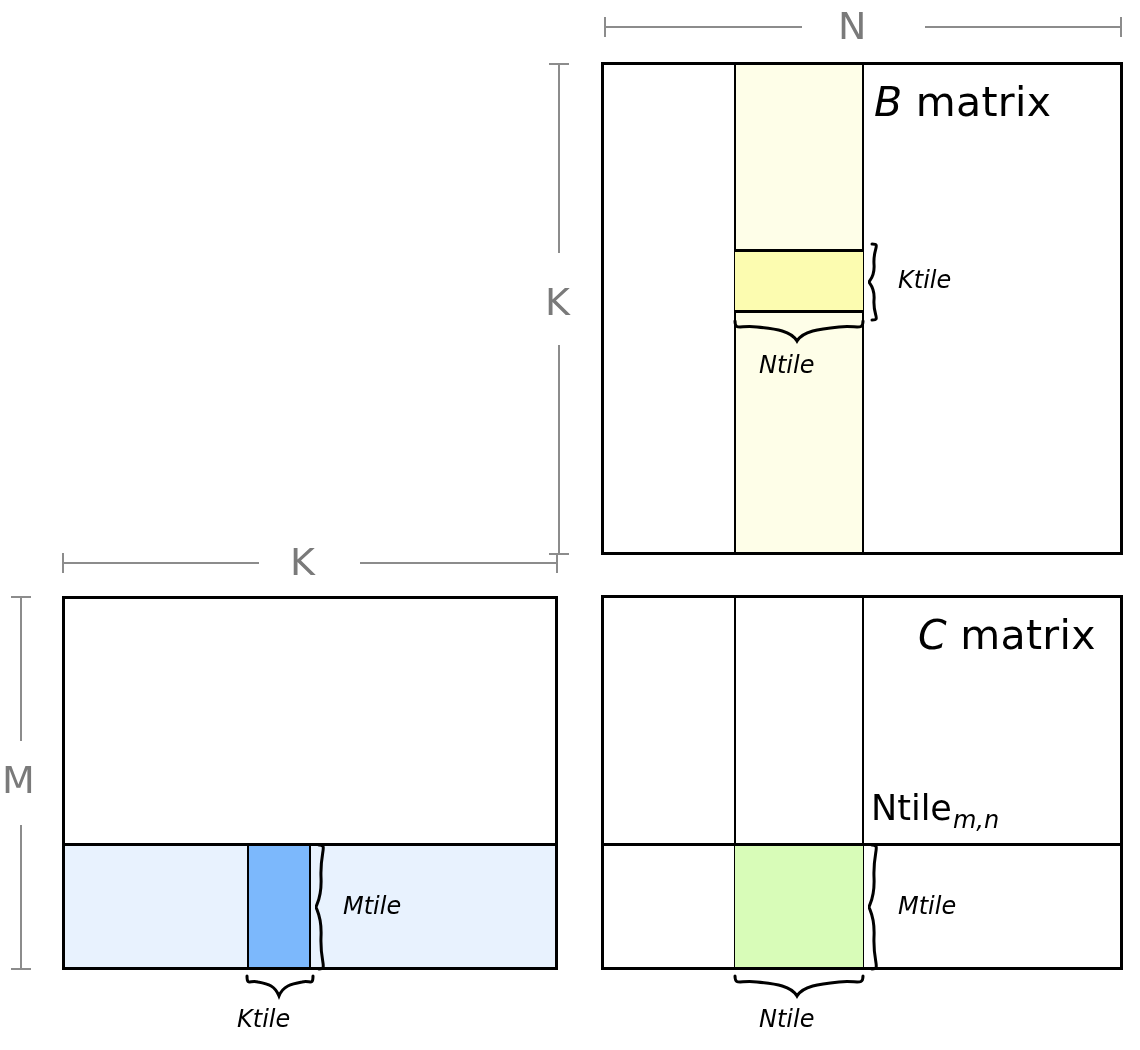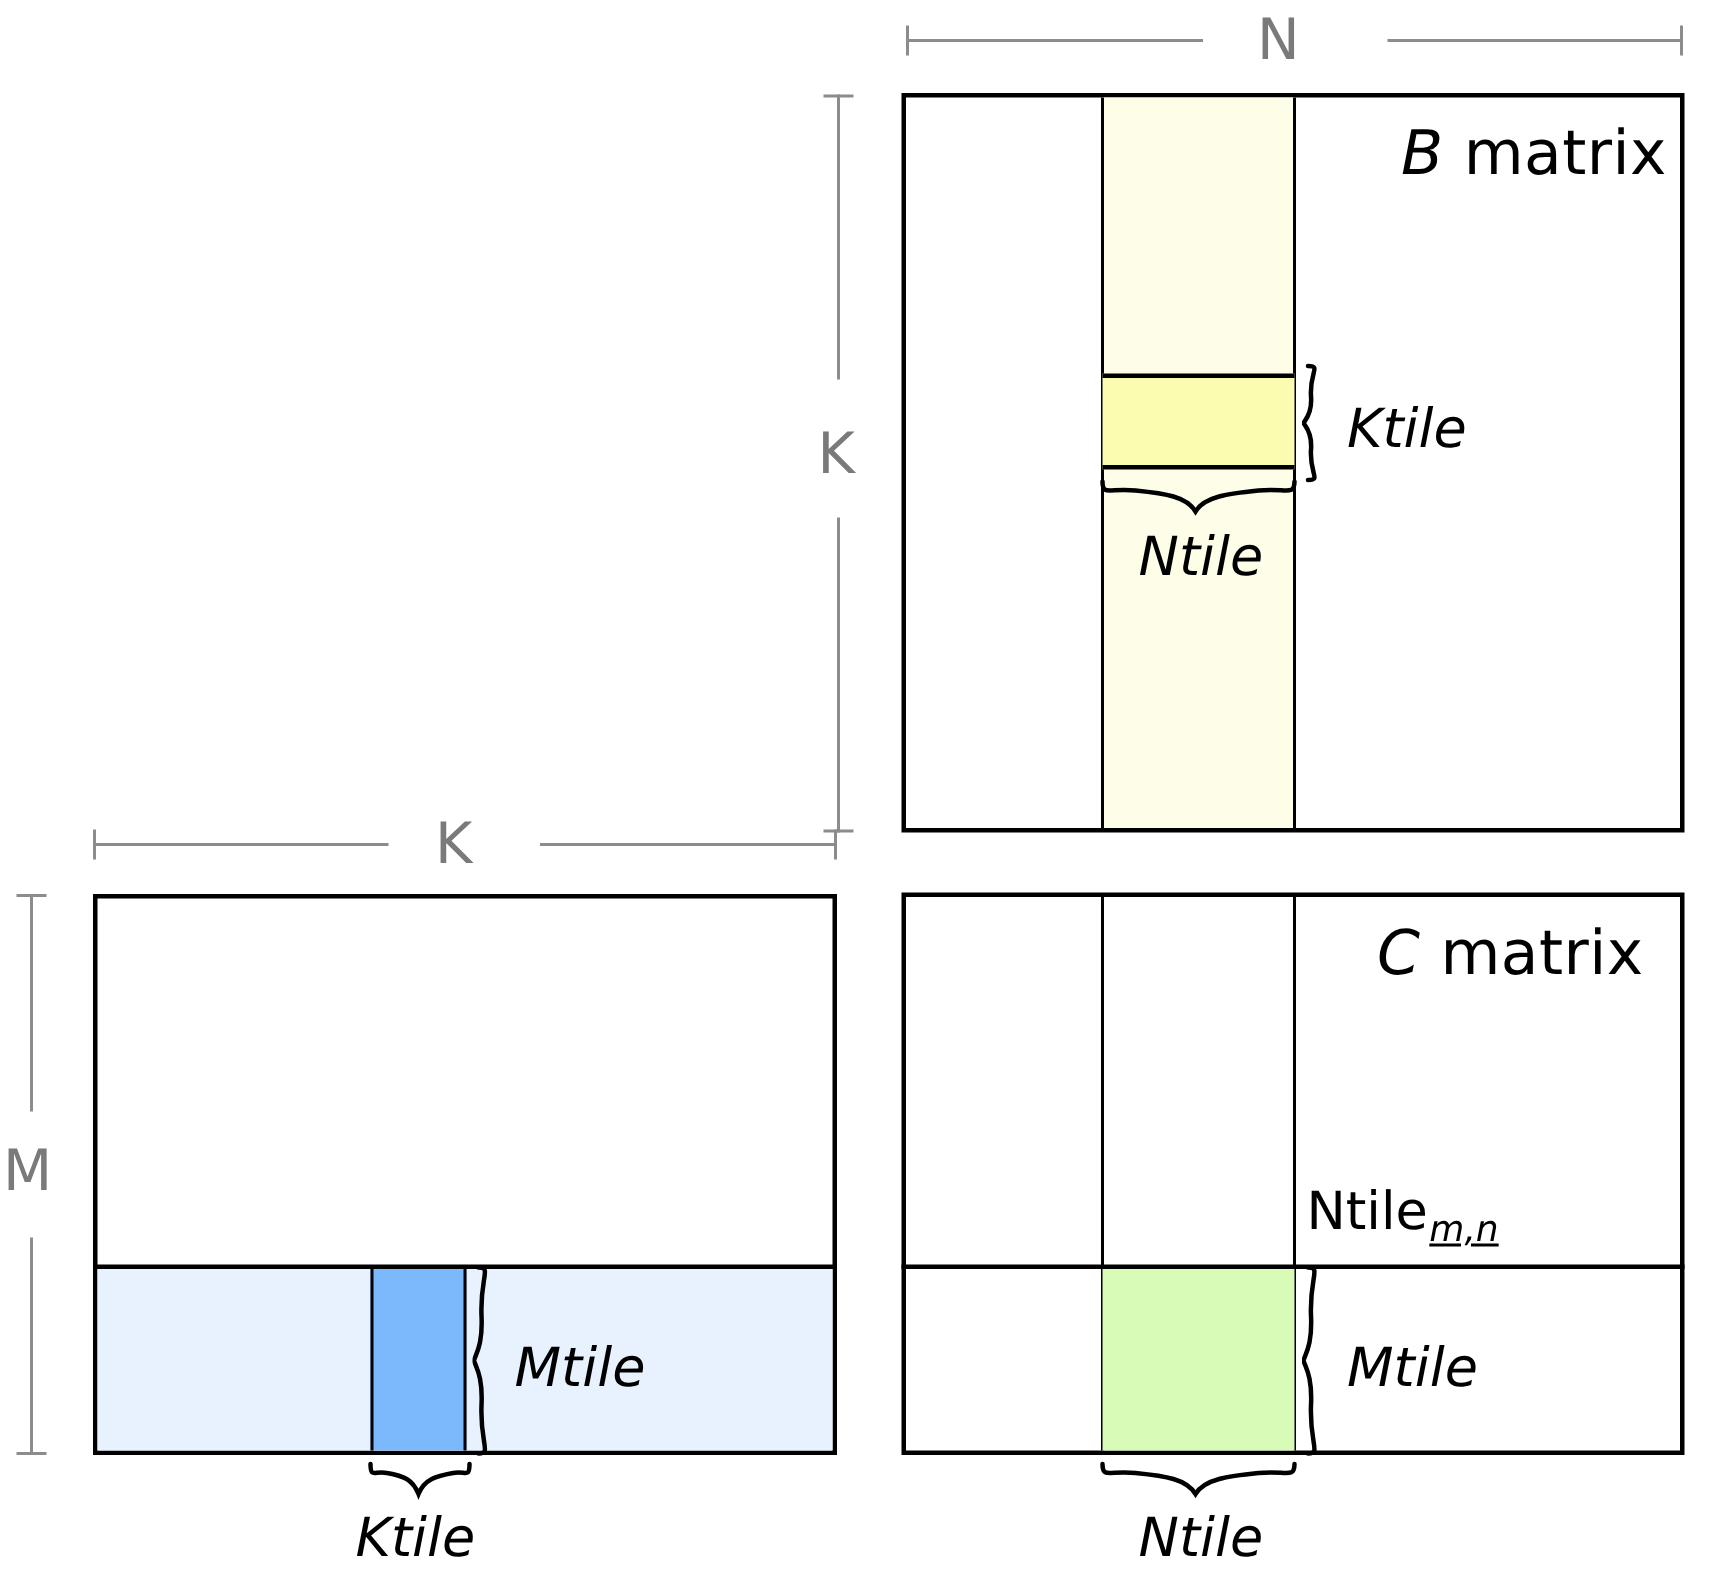--- a/index.html
+++ b/index.html
@@ -61,27 +61,26 @@
     color: #000000;
     white-space: nowrap;
   }
   .block-label sub {
     font-style: italic;
     font-size: 24px;
     vertical-align: baseline;
     position: relative;
     top: 8px;
     left: 1px;
-    text-decoration: underline;
   }
 
   
   .tile-label {
     position: absolute;
-    font-size: 36px;
+    font-size: 24px;
     font-style: italic;
     color: #000000;
     white-space: nowrap;
   }
 
   
   .brace {
     position: absolute;
     color: #000000;
     line-height: 1;
@@ -147,21 +146,21 @@
   </div>
 
   <div class="band" style="left:735px; top:65px; width:128px; height:487px; background:#fefee8;"></div>
 
   <div class="vline" style="left:734px; top:65px; height:487px;"></div>
   <div class="vline" style="left:862px; top:65px; height:487px;"></div>
 
   <div class="band" style="left:735px; top:249px; width:128px; height:64px; background:#fcfcb0;
               border-top:3px solid #000; border-bottom:3px solid #000; box-sizing:border-box;"></div>
 
-  <div class="matrix-label" style="left:934px; top:78px;">
+  <div class="matrix-label" style="left:874px; top:78px;">
     <span class="var">B</span><span> matrix</span>
   </div>
 
   <div class="brace brace-v" style="left:868px; top:242px;">
     <svg width="26" height="80" viewBox="0 0 26 80">
       <path d="M4 2 C 13 2, 5 6, 6 22 C 7 34, 2 38, 1 40 C 2 42, 7 46, 6 58 C 5 74, 13 78, 4 78" fill="none" stroke="#000000" stroke-width="3" stroke-linecap="round"></path>
     </svg>
   </div>
   <div class="tile-label" style="left:898px; top:266px;">Ktile</div>
 

